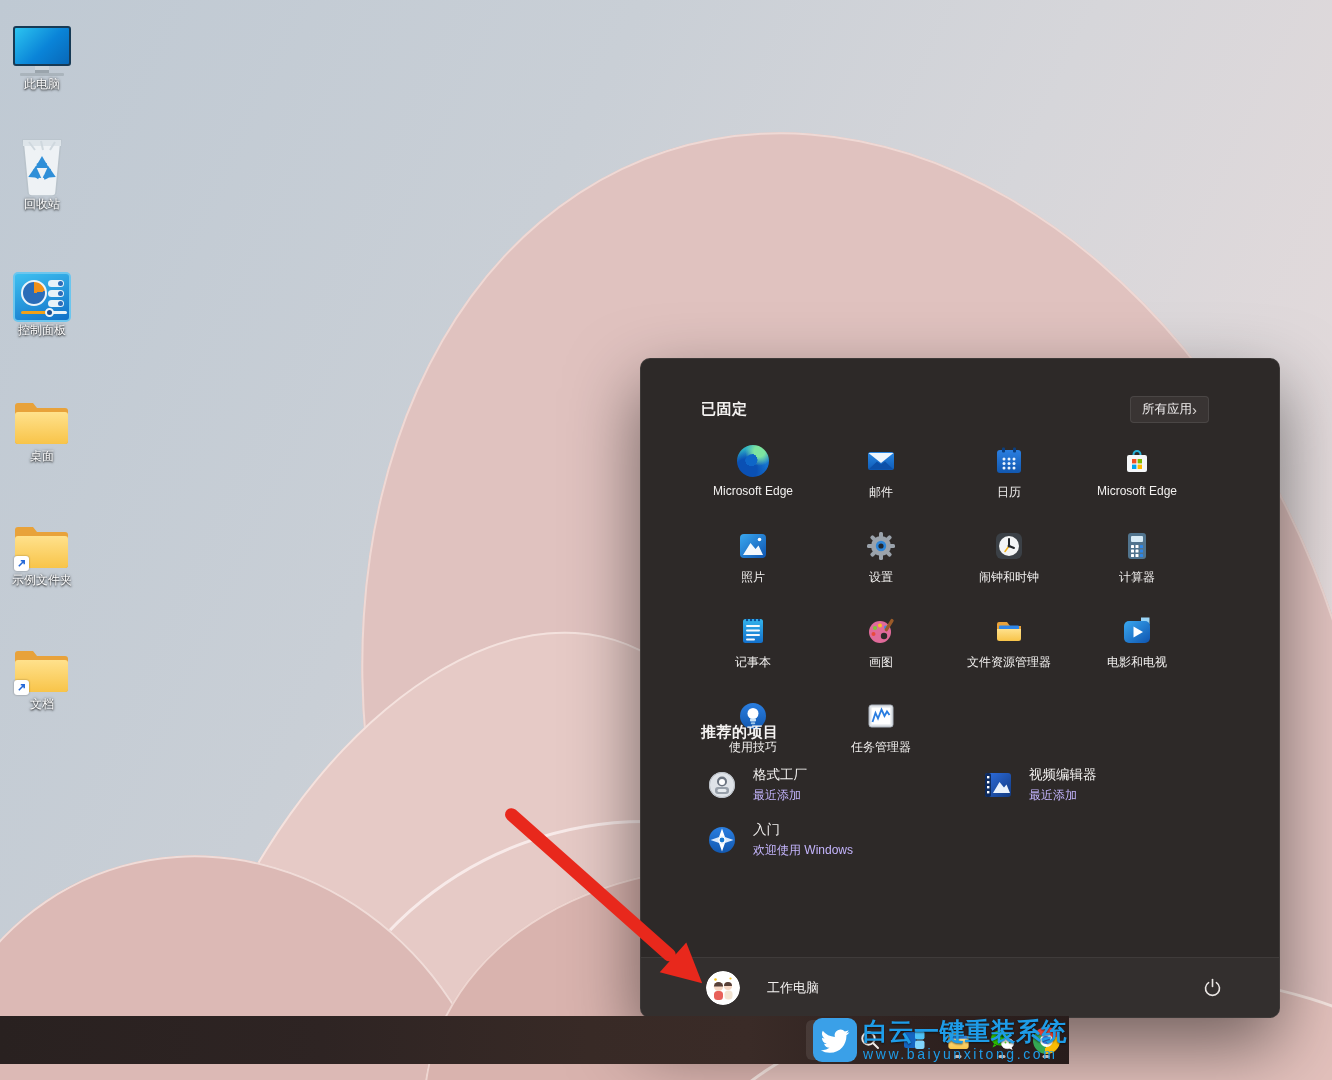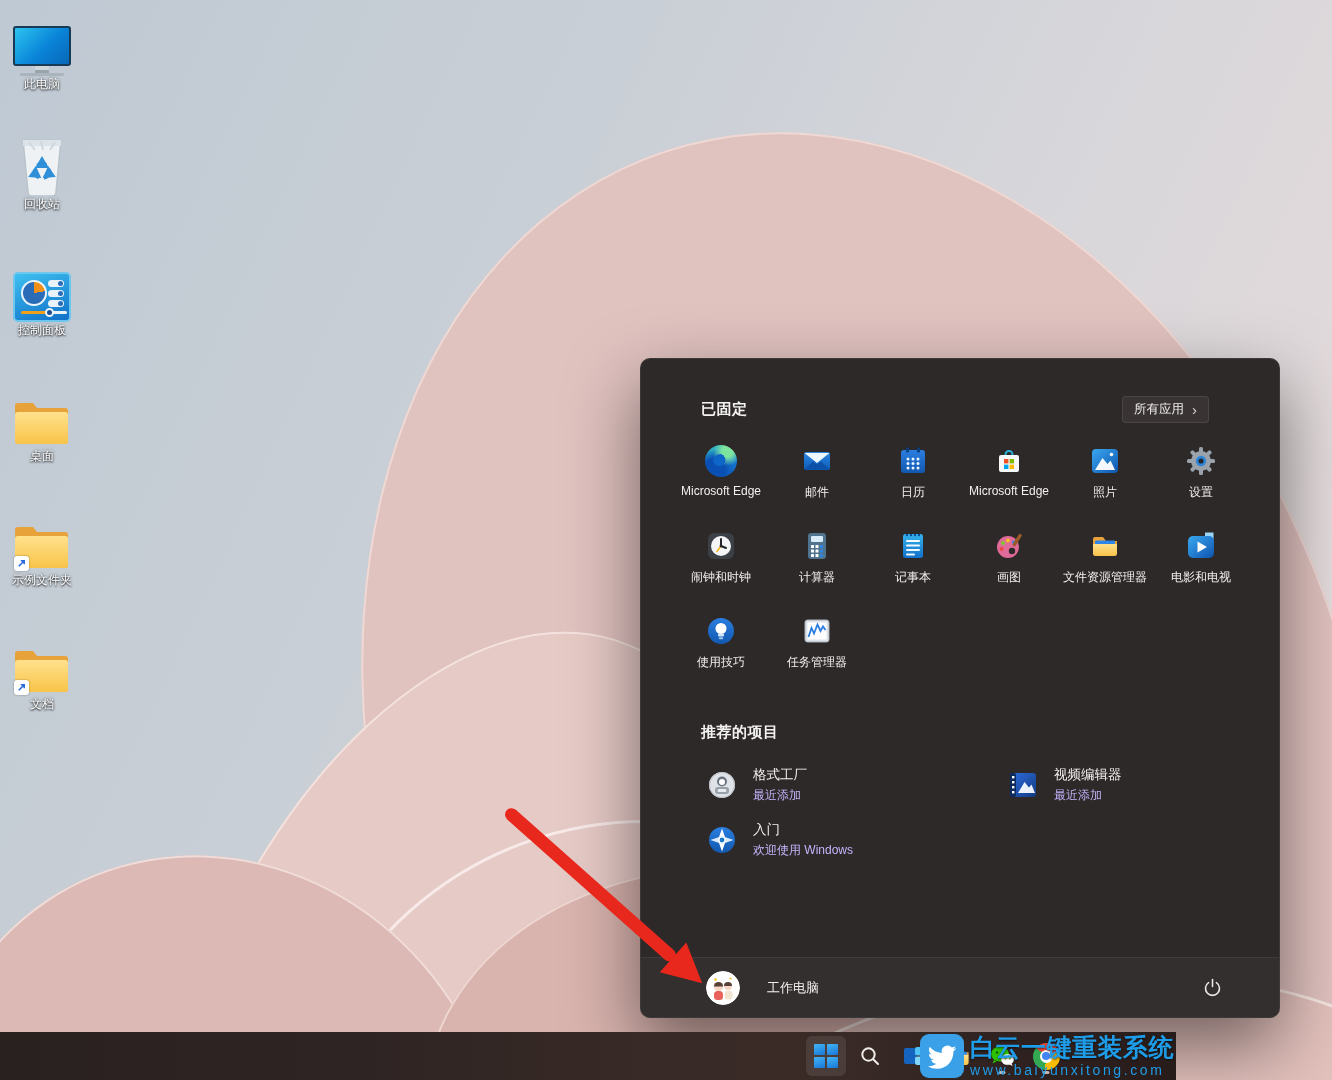--- a/index.html
+++ b/index.html
@@ -31,25 +31,25 @@
   .cpanel .pill i{position:absolute;right:1px;top:1px;width:5px;height:5px;border-radius:50%;background:#2a6cb8;}
   .cpanel .slider{position:absolute;left:6px;bottom:6px;width:46px;height:3px;border-radius:2px;
                   background:linear-gradient(90deg,#f0a018 55%,#e8f2f8 55%);}
   .cpanel .knob{position:absolute;left:30px;bottom:3px;width:9px;height:9px;border-radius:50%;background:#1a4f92;border:2px solid #eaf4fa;}
   .shortcut{position:absolute;left:1px;bottom:1px;width:15px;height:15px;border-radius:3px;background:#fff;
             display:flex;align-items:center;justify-content:center;box-shadow:0 0 2px rgba(0,0,0,.4);}
   
   .menu{position:absolute;left:640px;top:358px;width:640px;height:660px;background:#2d2928;border-radius:10px;
         border:1px solid rgba(255,255,255,.08);box-shadow:0 28px 70px rgba(0,0,0,.5);}
   .sec-hd{position:absolute;font-size:15px;font-weight:bold;color:#f4f2f1;letter-spacing:.5px;}
-  .allapps{position:absolute;right:70px;top:37px;height:27px;display:flex;align-items:center;gap:8px;padding:0 11px;
+  .allapps{position:absolute;right:70px;top:37px;height:27px;display:flex;align-items:center;gap:0;padding:0 11px;
            background:#393433;border:1px solid rgba(255,255,255,.09);border-radius:4px;color:#f0eeee;font-size:12.5px;cursor:pointer;}
   .allapps .chv{font-size:15px;line-height:1;color:#d8d4d2;}
   .pin-grid{position:absolute;left:32px;top:80px;width:578px;display:flex;flex-wrap:wrap;}
-  .tile{width:96px;height:85px;display:flex;flex-direction:column;align-items:center;padding-top:6px;border-radius:6px;cursor:pointer;}
+  .tile{width:96px;height:85px;display:flex;flex-direction:column;align-items:center;padding-top:6px;border-radius:6px;cursor:pointer;margin-left:32px;}
   .icon32{width:32px;height:32px;position:relative;flex:0 0 auto;}
   .tlbl{margin-top:7px;font-size:12px;color:#f2f0ef;max-width:94px;text-align:center;white-space:nowrap;}
   .edge{width:32px;height:32px;border-radius:50%;position:relative;overflow:hidden;
         background:radial-gradient(circle at 70% 20%,#7de4a0 0 16%,rgba(0,0,0,0) 42%),
                    radial-gradient(circle at 28% 78%,#0a50b4 0 32%,rgba(0,0,0,0) 62%),
                    linear-gradient(140deg,#38c8b0 0%,#1e8ee0 45%,#0e5cc0 100%);}
   .edge::after{content:"";position:absolute;left:8px;top:9px;width:16px;height:15px;border-radius:50%;
         background:radial-gradient(circle at 40% 40%,#0e66c8 0 46%,rgba(0,0,0,0) 47%);}
   .rec-item{position:absolute;width:282px;height:56px;display:flex;align-items:center;gap:15px;padding-left:7px;border-radius:6px;cursor:pointer;}
   .rec-txt{display:flex;flex-direction:column;gap:3px;}
@@ -59,21 +59,21 @@
             border-top:1px solid rgba(255,255,255,.06);border-radius:0 0 10px 10px;display:flex;align-items:center;}
   .user-chip{display:flex;align-items:center;gap:27px;margin-left:57px;padding:5px 8px;border-radius:5px;cursor:pointer;}
   .user-name{font-size:13px;color:#f2f0ef;}
   .power-btn{position:absolute;right:46px;width:42px;height:42px;display:flex;align-items:center;justify-content:center;border-radius:5px;cursor:pointer;}
   
   .arrow{position:absolute;left:507px;top:810px;width:261px;height:0;transform:rotate(41.6deg);transform-origin:0 0;}
   .arrow .shaft{position:absolute;left:0;top:-6.5px;width:224px;height:13px;background:#e8281c;border-radius:7px;}
   .arrow .head{position:absolute;left:222px;top:-20px;width:0;height:0;
                border-left:39px solid #e8281c;border-top:20px solid transparent;border-bottom:20px solid transparent;}
   
-  .taskbar{position:absolute;left:0;bottom:0;width:1176px;height:48px;
+  .taskbar{position:absolute;left:0;bottom:16px;width:1069px;height:48px;
            background:linear-gradient(90deg,#292120 0%,#2e2423 30%,#382a26 55%,#3a2b27 70%,#2f2220 85%,#281c1b 100%);}
   .tb-row{position:absolute;left:806px;top:4px;display:flex;gap:4px;}
   .tb-btn{position:relative;width:40px;height:40px;display:flex;align-items:center;justify-content:center;border-radius:6px;cursor:pointer;}
   .tb-btn.active{background:rgba(255,255,255,.09);}
   .tb-btn.running::after{content:"";position:absolute;bottom:2px;left:50%;transform:translateX(-50%);
                          width:7px;height:3px;border-radius:2px;background:#c9b8b2;}
   .winlogo{display:grid;grid-template-columns:11px 11px;grid-template-rows:11px 11px;gap:2px;}
   .winlogo i{background:linear-gradient(160deg,#43b4f4,#1878d8);border-radius:1px;}
   .chrome{width:27px;height:27px;border-radius:50%;position:relative;
           background:conic-gradient(from -50deg,#ea4335 0 33%,#fbbc05 33% 66%,#34a853 66% 100%);}
@@ -428,21 +428,21 @@
             <rect x="9" y="18" width="14" height="7" rx="3" fill="#98a0aa"></rect>
             <rect x="11.5" y="20" width="9" height="3" rx="1.5" fill="#e8ecf0"></rect>
           </svg>
       </div>
       <div class="rec-txt">
         <span class="rec-title">格式工厂</span>
         <span class="rec-sub">最近添加</span>
       </div>
     </div>
 
-    <div class="rec-item" style="left:359px;top:398px">
+    <div class="rec-item" style="left:334px;top:398px">
       <div class="icon32">
         <svg viewBox="0 0 32 32" width="32" height="32">
             <rect x="3" y="4" width="26" height="24" rx="3" fill="url(#gv)"></rect>
             <rect x="3" y="4" width="6" height="24" rx="2" fill="#0d2a5e"></rect>
             <g fill="#fff">
               <rect x="5" y="7" width="2.4" height="2.4"></rect>
               <rect x="5" y="12" width="2.4" height="2.4"></rect>
               <rect x="5" y="17" width="2.4" height="2.4"></rect>
               <rect x="5" y="22" width="2.4" height="2.4"></rect>
             </g>

